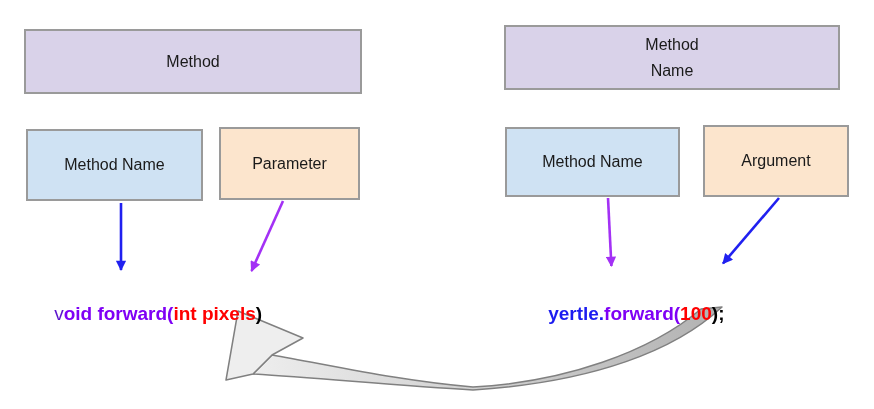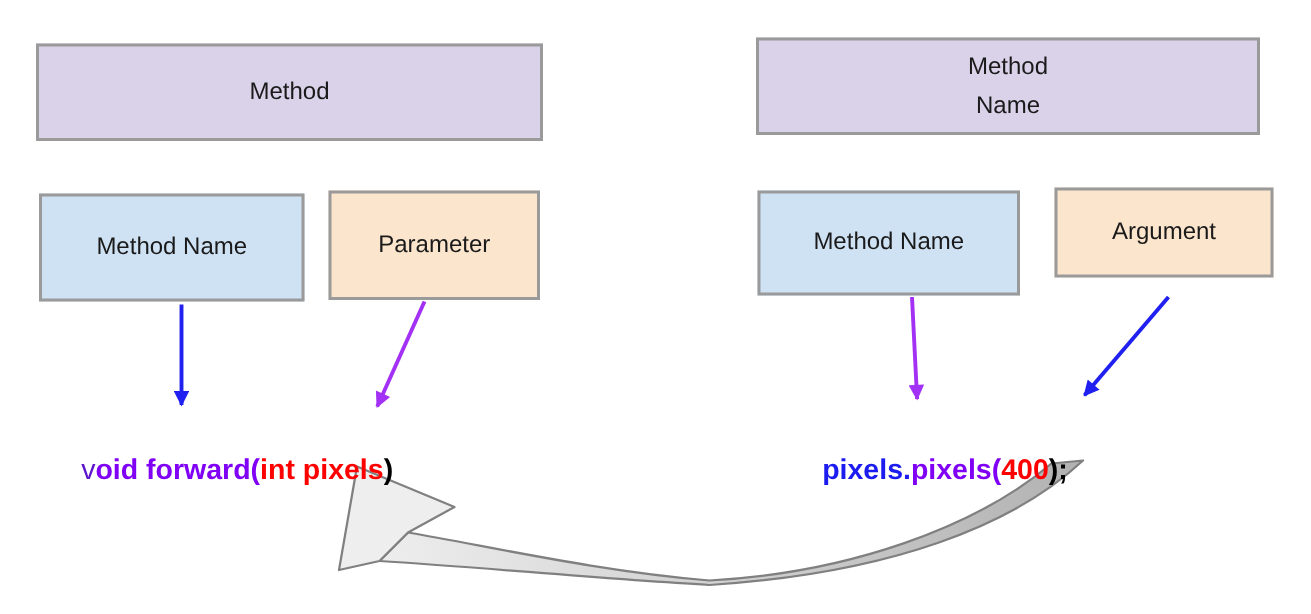--- a/index.html
+++ b/index.html
@@ -14,21 +14,21 @@
     color:#1a1a1a;font-size:16px;line-height:26px;z-index:2;
   }
   .box-purple{background:var(--purple-box-fill);}
   .box-blue{background:var(--blue-box-fill);}
   .box-orange{background:var(--orange-box-fill);}
   #sig-box{left:24px;top:29px;width:338px;height:65px;}
   #call-box{left:504px;top:25px;width:336px;height:65px;}
   #mname-left{left:26px;top:129px;width:177px;height:72px;}
   #param-box{left:219px;top:127px;width:141px;height:73px;}
   #mname-right{left:505px;top:127px;width:175px;height:70px;}
-  #arg-box{left:703px;top:125px;width:146px;height:60px;}
+  #arg-box{left:703px;top:125px;width:146px;height:72px;}
   .code{
     position:absolute;font-size:19px;font-weight:bold;white-space:pre;z-index:2;
     letter-spacing:0px;
   }
   #code-left{left:33px;top:281px;}
   #code-right{left:527px;top:281px;}
   .kw-first{font-weight:normal;color:var(--code-purple-dark);}
   .kw{color:var(--code-purple);}
   .obj{color:var(--code-blue);}
   .lit{color:var(--code-red);}
@@ -99,16 +99,16 @@
 
   <div id="arg-box" class="box box-orange">
     <span>Argument</span>
   </div>
 
   <div id="code-left" class="code">
     <span class="kw-first">v</span><span class="kw">oid forward(</span><span class="lit">int pixels</span><span class="plain">)</span>
   </div>
 
   <div id="code-right" class="code">
-    <span class="obj">pixels.</span><span class="kw">pixels(</span><span class="lit">400</span><span class="plain">);</span>
+    <span class="obj">yertle.</span><span class="kw">forward(</span><span class="lit">100</span><span class="plain">);</span>
   </div>
 
 </div>
 
 </body></html>

